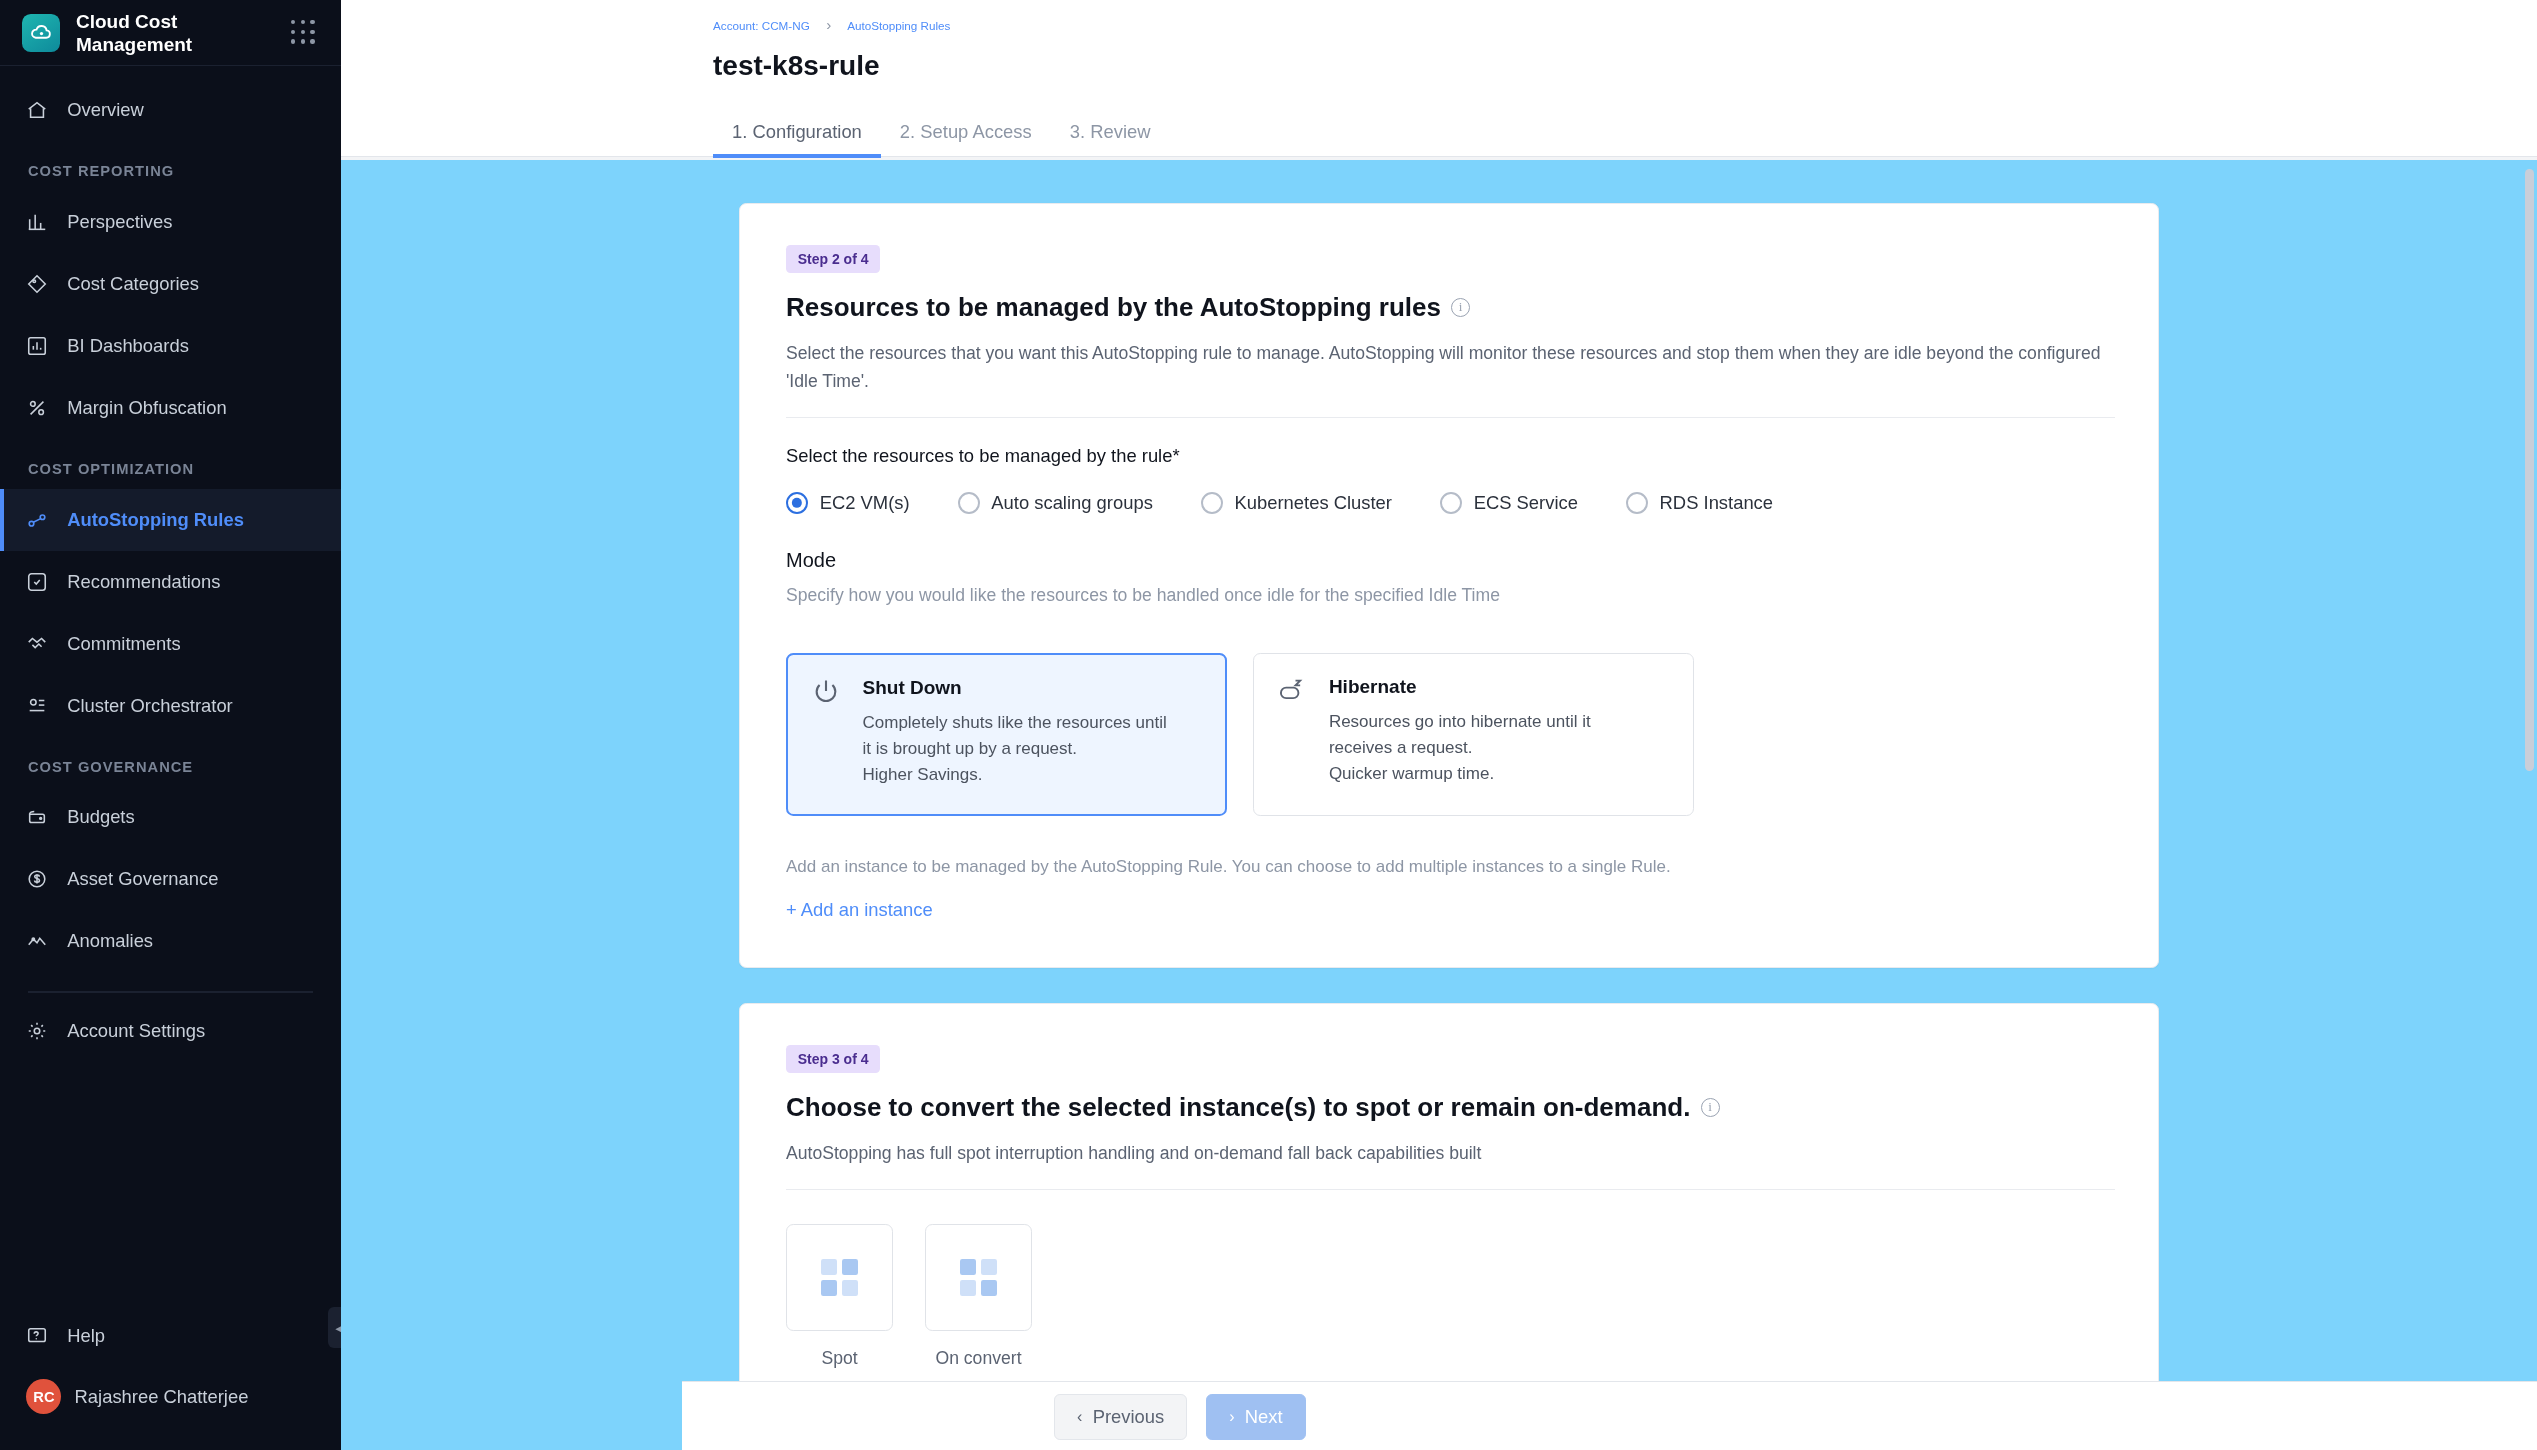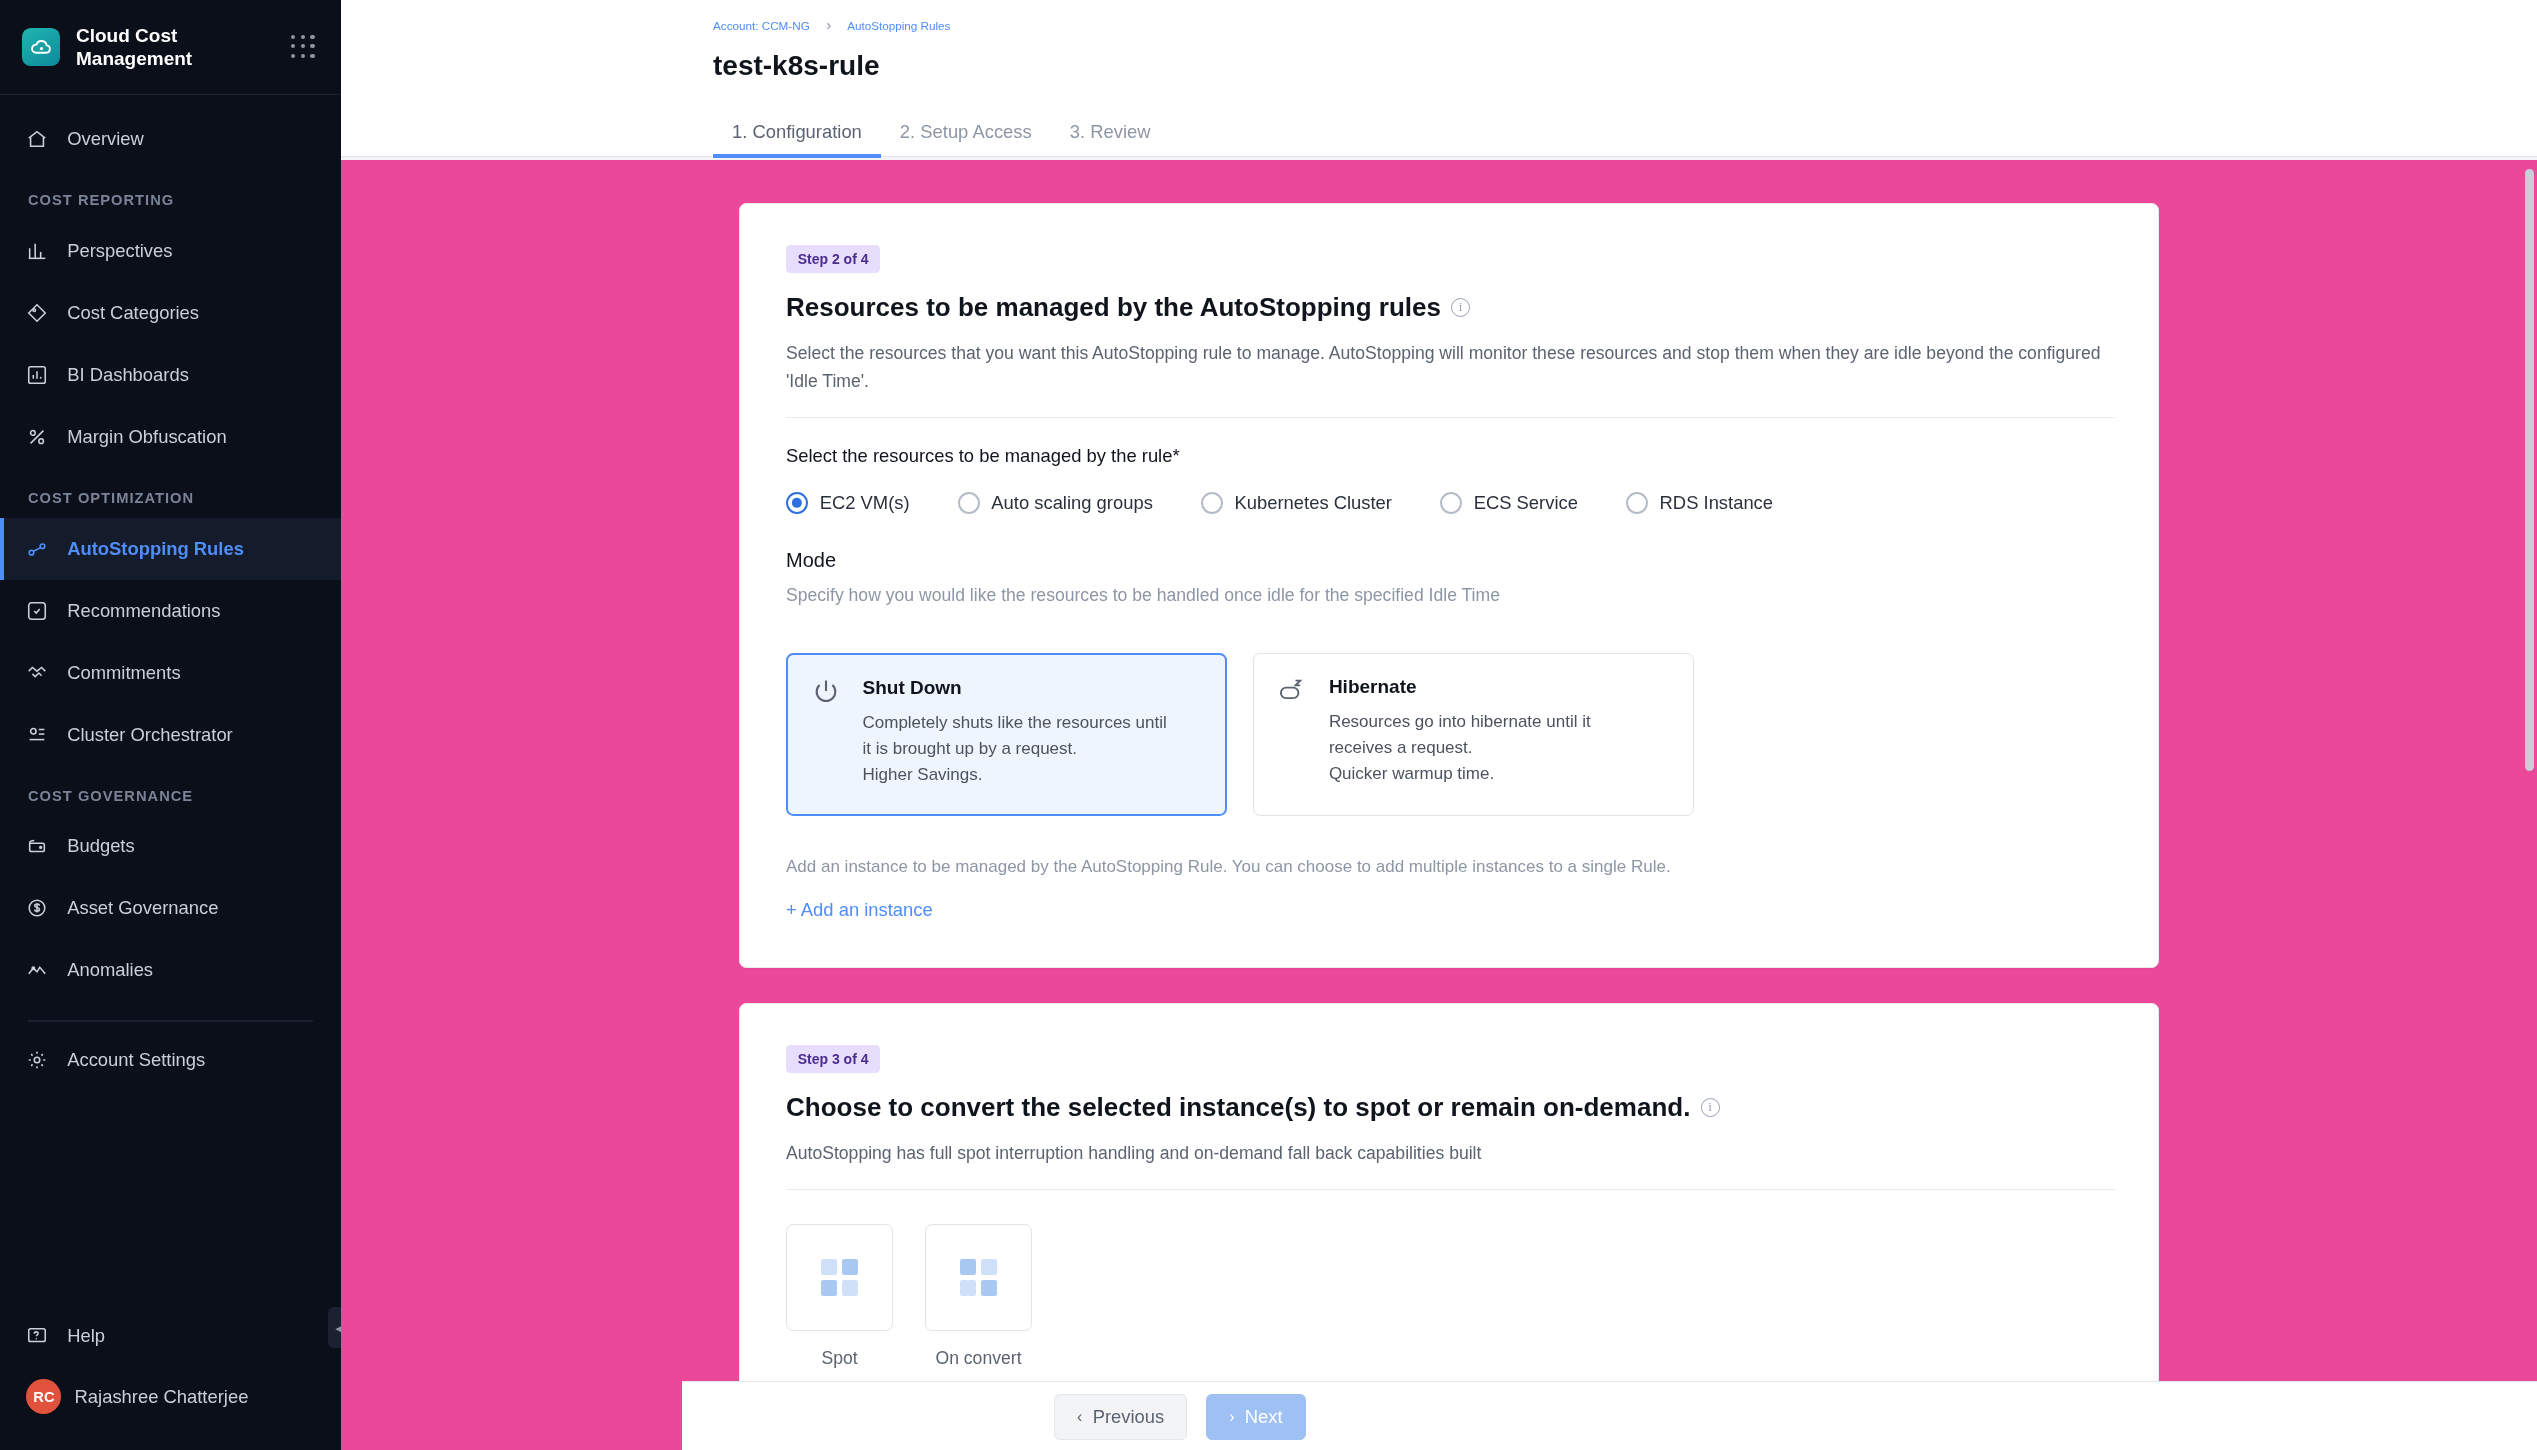--- a/index.html
+++ b/index.html
@@ -14,21 +14,21 @@
   
   .sidebar {
     width: 341px; height: 1451px;
     background: #0b0f1a;
     color: #c9d0da;
     display: flex; flex-direction: column;
     position: relative;
     flex: none;
   }
   .sb-header {
-    height: 95px;
+    height: 66px;
     display: flex; align-items: center;
     padding: 0 25px 0 22px;
     border-bottom: 1.5px solid #1b2130;
   }
   .sb-logo-mark {
     width: 38px; height: 38px; border-radius: 8.8px;
     background: linear-gradient(145deg, #1fb6b0, #0e8a9b);
     display: flex; align-items: center; justify-content: center;
     flex: none; margin-right: 16px;
   }
@@ -107,21 +107,21 @@
   .tab {
     font-size: 18.4px; color: #8d96a5; padding: 0 19px 13.2px 19px; position: relative;
   }
   .tab.active { color: #5b6372; }
   .tab.active::after {
     content: ""; position: absolute; left: 0; right: 0; bottom: -1.5px; height: 3.7px; background: #4f8df9;
   }
 
   .content {
     position: absolute; top: 160px; left: 0; right: 0; bottom: 0;
-    background: #ec4899;
+    background: #7dd3fc;
     padding: 43px 0 16px 0;
     overflow: hidden;
   }
   .card {
     background: #ffffff; border: 1.5px solid #e9ebef; border-radius: 7.3px;
     width: 1420px; margin-left: 398px; margin-bottom: 35px;
     padding: 41px 46px 46px 46px;
     box-shadow: 0 0.7px 1.5px rgba(16,20,29,0.04);
   }
   .step-badge {

